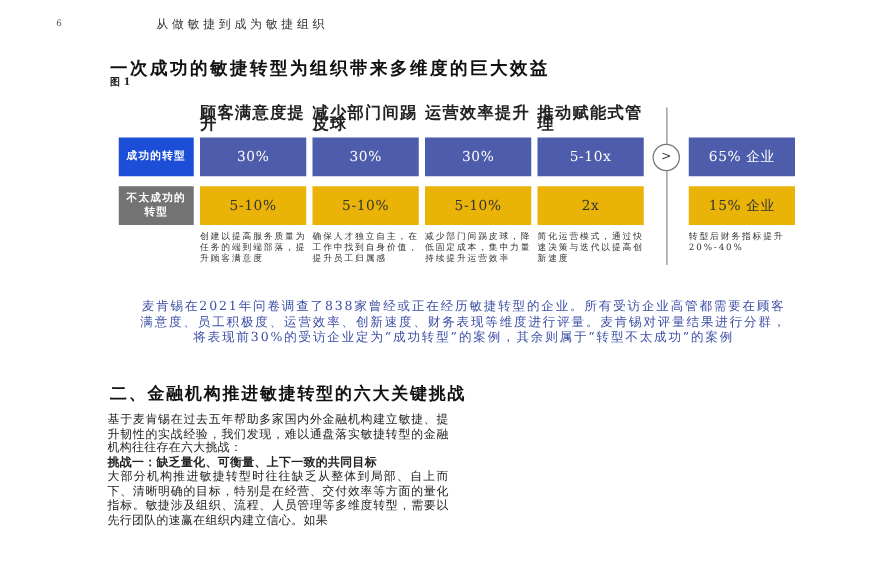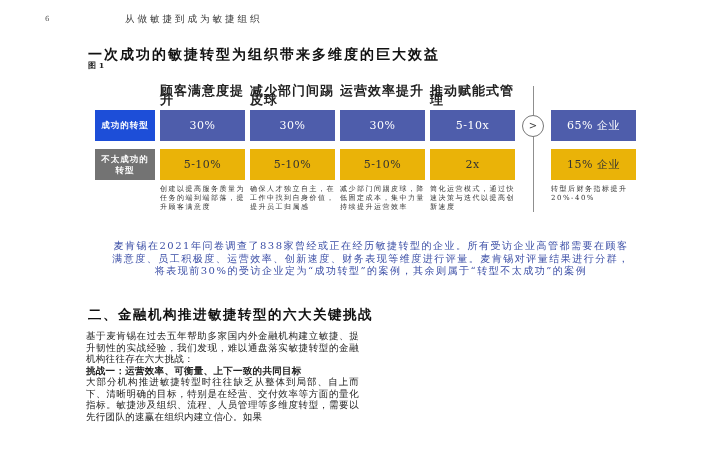--- a/index.html
+++ b/index.html
@@ -123,16 +123,16 @@
   <div class="arrow-circle">&gt;</div>
 </div>
 
 <div class="note">麦肯锡在2021年问卷调查了838家曾经或正在经历敏捷转型的企业。所有受访企业高管都需要在顾客满意度、员工积极度、运营效率、创新速度、财务表现等维度进行评量。麦肯锡对评量结果进行分群，将表现前30%的受访企业定为“成功转型”的案例，其余则属于“转型不太成功”的案例</div>
 
 <div class="sec-heading">二、金融机构推进敏捷转型的六大关键挑战</div>
 
 <div class="body-cols">
   <div class="body-col">
     <p>基于麦肯锡在过去五年帮助多家国内外金融机构建立敏捷、提升韧性的实战经验，我们发现，难以通盘落实敏捷转型的金融机构往往存在六大挑战：</p>
-    <p class="chal-title">挑战一：运营效率、可衡量、上下一致的共同目标</p>
+    <p class="chal-title">挑战一：缺乏量化、可衡量、上下一致的共同目标</p>
     <p>大部分机构推进敏捷转型时往往缺乏从整体到局部、自上而下、清晰明确的目标，特别是在经营、交付效率等方面的量化指标。敏捷涉及组织、流程、人员管理等多维度转型，需要以先行团队的速赢在组织内建立信心。如果</p>
   </div>
 </div>
 
 </body></html>

